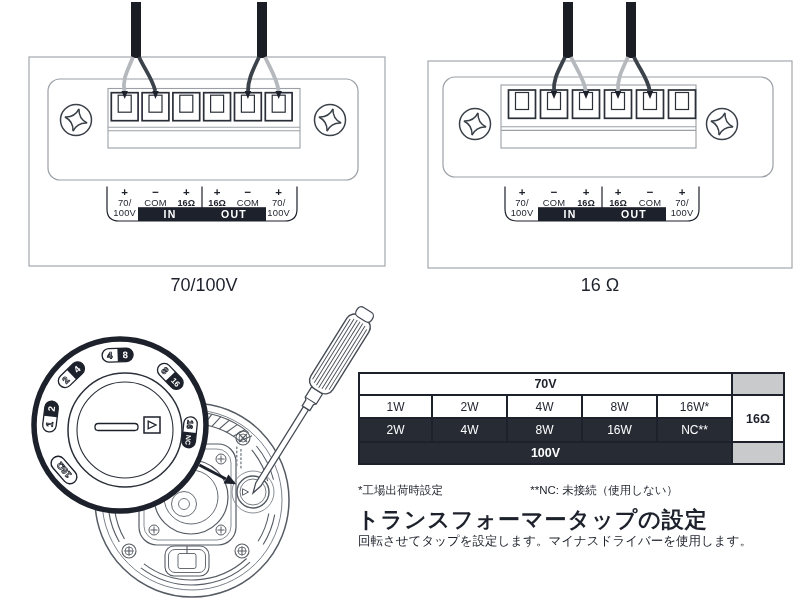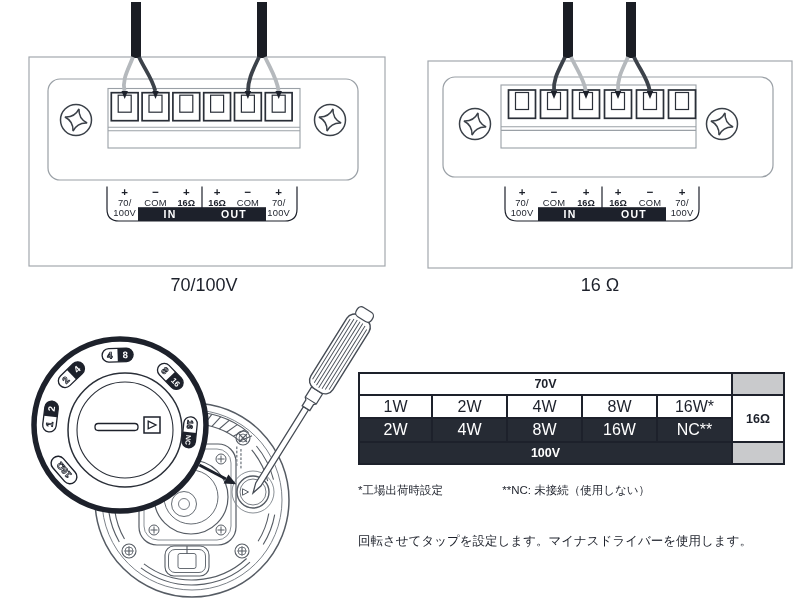--- a/index.html
+++ b/index.html
@@ -10,31 +10,31 @@
   .cap{font-size:18px;}
   .tsign{font-size:11.5px;font-weight:bold;}
   .tname{font-size:9.4px;letter-spacing:.2px;}
   .tohm{font-size:9.2px;font-weight:bold;}
   .tio{font-size:10.5px;font-weight:bold;fill:#fff;letter-spacing:1.2px;}
   .plow{font-weight:bold;fill:#fff;stroke:#1d212b;stroke-width:.85;}
   .phigh{font-weight:bold;fill:#fff;}
   .pout{font-weight:bold;fill:#fff;stroke:#1d212b;stroke-width:.8;}
   
   #tapTable{position:absolute;left:358px;top:372px;border-collapse:collapse;table-layout:fixed;width:425px;border-radius:24px;}
-  #tapTable td{border:2px solid #1d212b;text-align:center;font-size:16px;padding:0;}
+  #tapTable td{border:2px solid #1d212b;text-align:center;font-size:12px;padding:0;}
   #tapTable tr:nth-child(1) td{height:20px;}
   #tapTable tr:nth-child(2) td{height:21px;}
   #tapTable tr:nth-child(3) td{height:22px;}
   #tapTable tr:nth-child(4) td{height:20px;}
   #tapTable .hdr{font-weight:bold;font-size:12.5px;}
   #tapTable .dark{background:#262b34;color:#fff;}
   #tapTable .gray{background:#c9cacc;}
   #tapTable .imp{font-weight:bold;font-size:12.5px;}
   .notes{position:absolute;left:358px;top:483px;font-size:11.5px;}
-  .notes .n2{margin-left:56px;}
+  .notes .n2{margin-left:84px;}
   .sec-head{position:absolute;left:357px;top:505px;font-size:22px;font-weight:bold;letter-spacing:1px;}
   .sec-body{position:absolute;left:358px;top:533px;font-size:12.5px;}
 </style>
 </head>
 <body>
 
 <div id="stage">
 
 <svg id="art" width="800" height="600" viewBox="0 0 800 600">
   <defs>
@@ -386,15 +386,16 @@
     <td class="gray"></td>
   </tr>
 </tbody>
     </table>
 
 <div class="notes">
   <span>*工場出荷時設定</span>
   <span class="n2">**NC: 未接続（使用しない）</span>
 </div>
 
+<div class="sec-head">トランスフォーマータップの設定</div>
 <div class="sec-body">回転させてタップを設定します。マイナスドライバーを使用します。</div>
 
 </div>
 
 </body></html>

